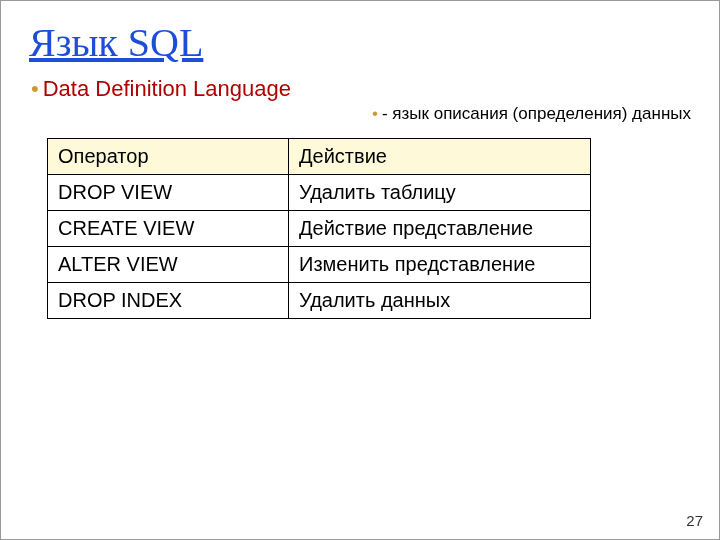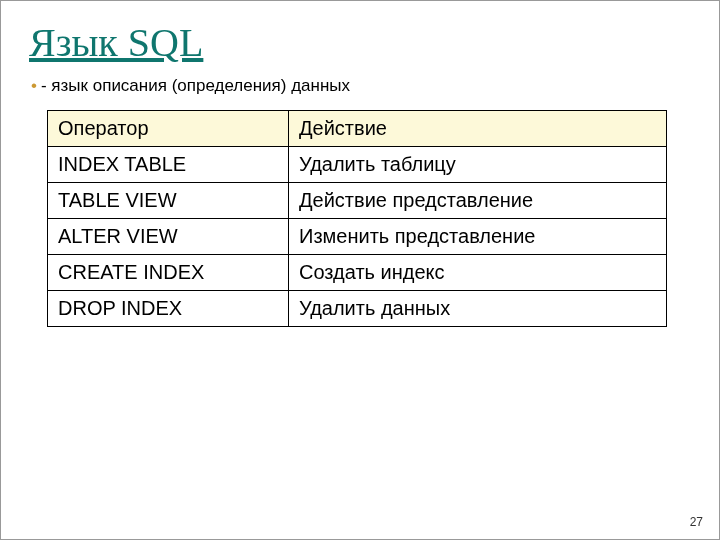--- a/index.html
+++ b/index.html
@@ -14,93 +14,93 @@
     border: 1px solid #999;
   }
   .slide {
     padding: 12px 28px 0 28px;
   }
   .title {
     font-family: "Times New Roman", Georgia, serif;
     font-size: 40px;
     text-decoration: underline;
     margin: 6px 0 10px 0;
-    color: #0f766e;
+    color: #1d4ed8;
   }
   .sub1 {
     font-size: 22px;
     color: #b00000;
     margin: 2px 0 2px 2px;
   }
   .sub2 {
     font-size: 17px;
     color: #000;
     margin: 0 0 14px 2px;
+    text-align: right;
   }
   .bullet {
     color: #cc9933;
     margin-right: 4px;
   }
   table.sql {
     border-collapse: collapse;
     margin: 4px 4px 0 18px;
-    width: 620px;
+    width: 544px;
   }
   table.sql th, table.sql td {
     border: 1.5px solid #000;
     padding: 6px 10px;
     text-align: left;
     font-size: 20px;
     font-weight: normal;
   }
   table.sql th {
     background: #fdf9d9;
   }
   .col1 { width: 220px; }
   .pagenum {
     position: absolute;
     right: 16px;
     bottom: 10px;
-    font-size: 12px;
+    font-size: 15px;
     color: #333;
   }
 </style>
 </head>
 <body>
 
 <div class="slide">
   <div class="title">Язык SQL</div>
 
+  <div class="sub1">
+    <span class="bullet">•</span><span>Data Definition Language</span>
+  </div>
   <div class="sub2">
     <span class="bullet">•</span><span>- язык описания (определения) данных</span>
   </div>
 
   <table class="sql">
     <thead>
       <tr>
         <th class="col1">Оператор</th>
         <th>Действие</th>
       </tr>
     </thead>
     <tbody>
       <tr>
-        <td>INDEX TABLE</td>
+        <td>DROP VIEW</td>
         <td>Удалить таблицу</td>
       </tr>
       <tr>
-        <td>TABLE VIEW</td>
+        <td>CREATE VIEW</td>
         <td>Действие представление</td>
       </tr>
       <tr>
         <td>ALTER VIEW</td>
         <td>Изменить представление</td>
-      </tr>
-      <tr>
-        <td>CREATE INDEX</td>
-        <td>Создать индекс</td>
       </tr>
       <tr>
         <td>DROP INDEX</td>
         <td>Удалить данных</td>
       </tr>
     </tbody>
   </table>
 </div>
 
 <div class="pagenum">27</div>

